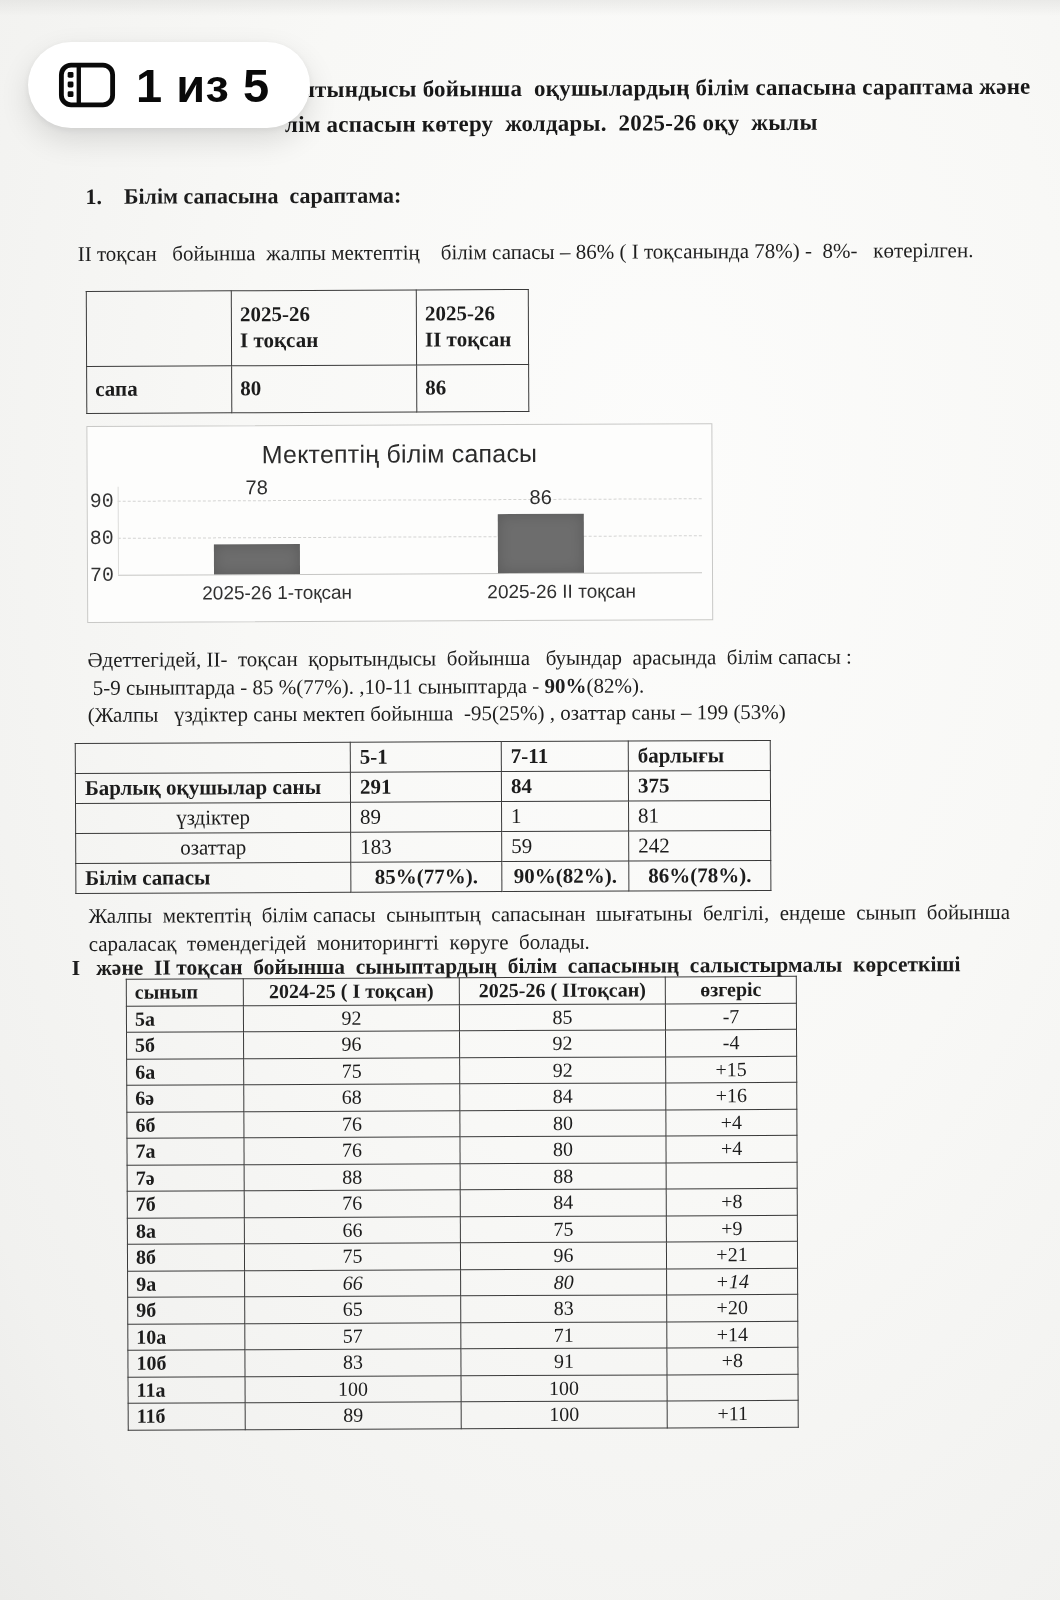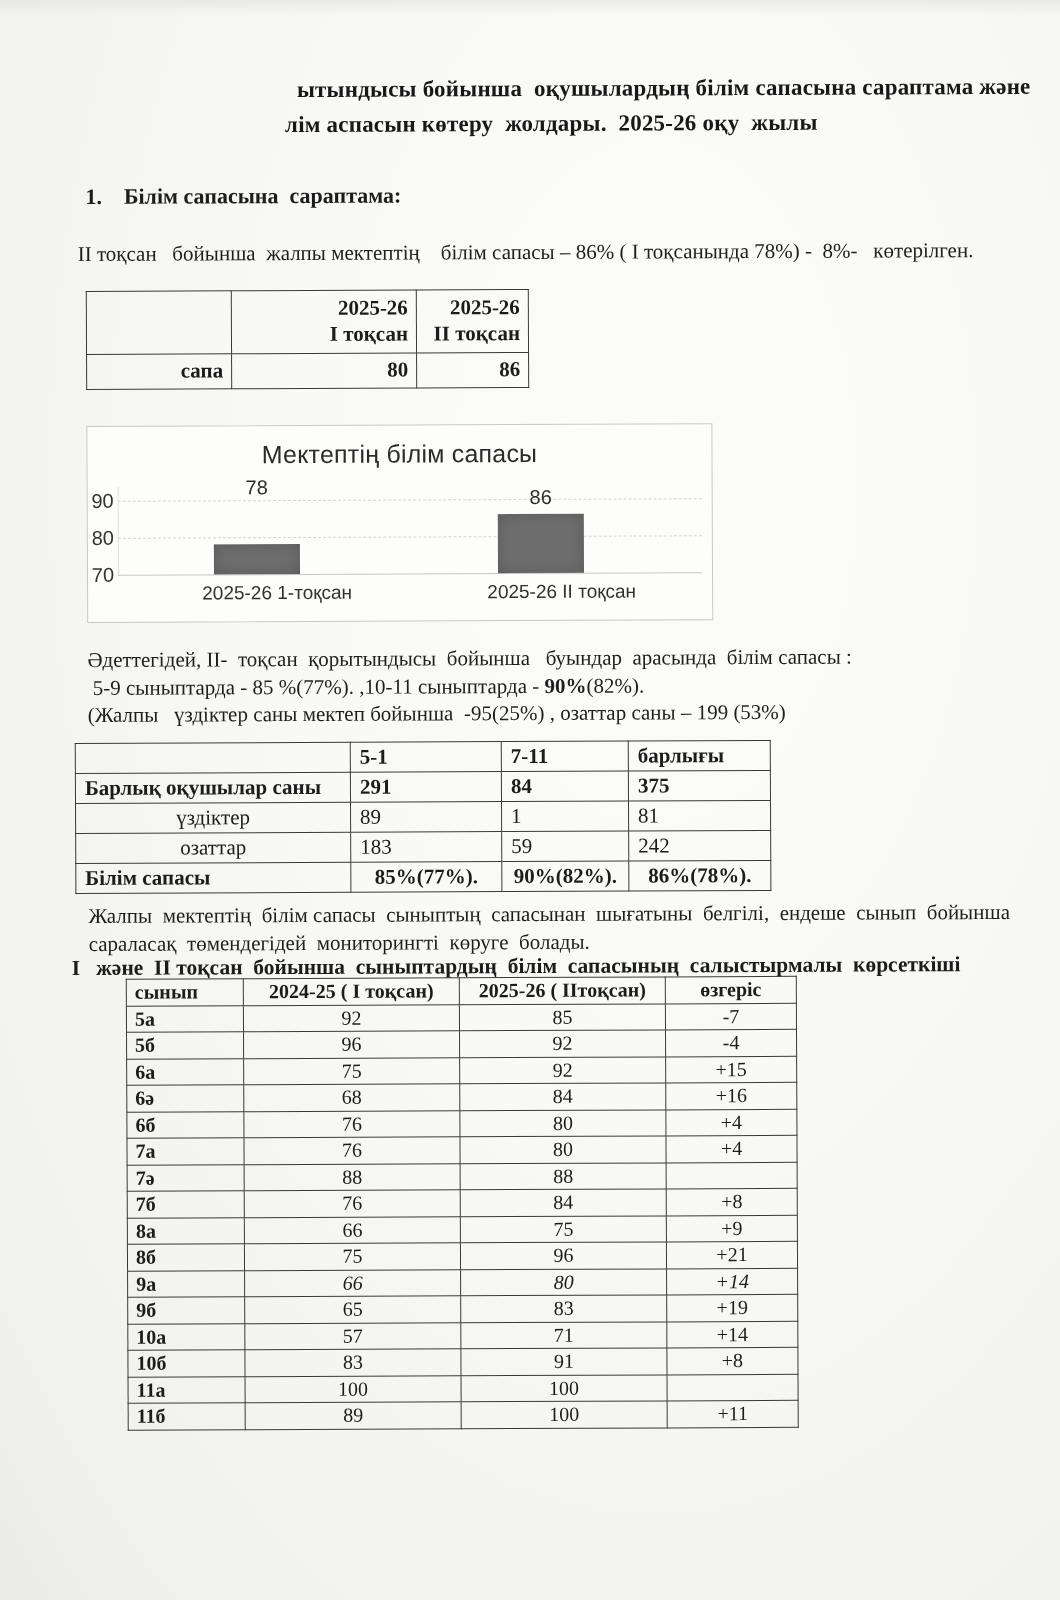--- a/index.html
+++ b/index.html
@@ -26,31 +26,31 @@
     font-family:"Liberation Sans","DejaVu Sans",sans-serif;
   }
   .badge-label{font-size:47px;font-weight:600;color:#090909;letter-spacing:.5px;}
 
   
   table{border-collapse:collapse;table-layout:fixed;font-family:"Liberation Serif","DejaVu Serif",serif;}
   td{border:1.6px solid #3a3a3a;overflow:hidden;}
 
   
   .t1{position:absolute;left:88px;top:289px;}
-  .t1 td{font-size:21px;font-weight:bold;padding:4px 8px;vertical-align:top;text-align:right;}
+  .t1 td{font-size:21px;font-weight:bold;padding:10px 8px;vertical-align:top;text-align:left;}
   .t1 .hdr td{height:54px;line-height:1.25;}
   .t1 .data td{height:26px;}
 
   
   .chart{position:absolute;left:88px;top:424px;width:624px;height:195px;
     background:#fdfdfc;border:1px solid #c8c8c6;
     font-family:"Liberation Sans","DejaVu Sans",sans-serif;color:#2e2e2e;}
   .chart-title{position:absolute;top:14px;left:0;width:100%;text-align:center;
     font-size:25px;font-weight:500;color:#2b2b2b;letter-spacing:.2px;}
-  .ytick{position:absolute;left:0;width:26px;text-align:right;font-size:20px;color:#333;}
+  .ytick{position:absolute;left:0;width:26px;text-align:right;font-size:20px;color:#333;font-family:Liberation Mono, monospace;}
   .gridline{position:absolute;left:30px;width:584px;border-top:1px dashed #d4d4d2;height:0;}
   .gridline.base{border-top:1px solid #c6c6c4;}
   .axis-left{position:absolute;left:30px;top:60px;height:88px;border-left:1px solid #dcdcda;}
   .bar-col{position:absolute;top:0;height:148px;width:130px;display:flex;
     flex-direction:column;justify-content:flex-end;align-items:center;}
   .bar-value{font-size:20px;color:#2e2e2e;margin-bottom:5px;}
   .bar{width:86px;background:#6d6d6d;box-shadow:inset 0 0 14px rgba(0,0,0,.18);}
   .xlabel{position:absolute;top:156px;width:180px;text-align:right;font-size:19px;color:#303030;}
 
   
@@ -67,20 +67,30 @@
   .t3 td.cls{text-align:left;font-weight:bold;}
   .t3 thead td{font-weight:bold;}
   .t3 thead td.cls{font-weight:bold;border-radius:7px;}
   .t3 tr.italic-row td:not(.cls){font-style:italic;}
 </style>
 </head>
 <body>
 
 <div class="page">
 
+  <div class="badge">
+    <svg width="58" height="48" viewBox="0 0 60 48">
+      <rect x="3.5" y="3.5" width="53" height="41" rx="10" fill="none" stroke="#0a0a0a" stroke-width="5"></rect>
+      <line x1="21.5" y1="5" x2="21.5" y2="43" stroke="#0a0a0a" stroke-width="4.5"></line>
+      <rect x="10" y="10.5" width="6" height="6" rx="1.5" fill="#0a0a0a"></rect>
+      <rect x="10" y="20.5" width="6" height="6" rx="1.5" fill="#0a0a0a"></rect>
+      <rect x="10" y="30.5" width="6" height="6" rx="1.5" fill="#0a0a0a"></rect>
+    </svg>
+    <span class="badge-label">1 из 5</span>
+  </div>
 
   <div class="doc">
 
     <div class="abs title-line" style="left:300px;top:76px;">ытындысы бойынша  оқушылардың білім сапасына сараптама және</div>
     <div class="abs title-line" style="left:288px;top:111px;">лім аспасын көтеру  жолдары.  2025-26 оқу  жылы</div>
 
     <div class="abs" style="left:88px;top:182px;font-size:22px;"><span class="serif-bold">1.</span><span>    </span><span class="serif-bold">Білім сапасына  сараптама:</span></div>
 
     <div class="abs body-text" style="left:80px;top:240px;">II тоқсан   бойынша  жалпы мектептің    білім сапасы – 86% ( I тоқсанында 78%) -  8%-   көтерілген.</div>
 
@@ -261,21 +271,21 @@
           <tr class="italic-row">
           <td class="cls">9а</td>
           <td>66</td>
           <td>80</td>
           <td>+14</td>
         </tr>
           <tr>
           <td class="cls">9б</td>
           <td>65</td>
           <td>83</td>
-          <td>+19</td>
+          <td>+20</td>
         </tr>
           <tr>
           <td class="cls">10а</td>
           <td>57</td>
           <td>71</td>
           <td>+14</td>
         </tr>
           <tr>
           <td class="cls">10б</td>
           <td>83</td>

